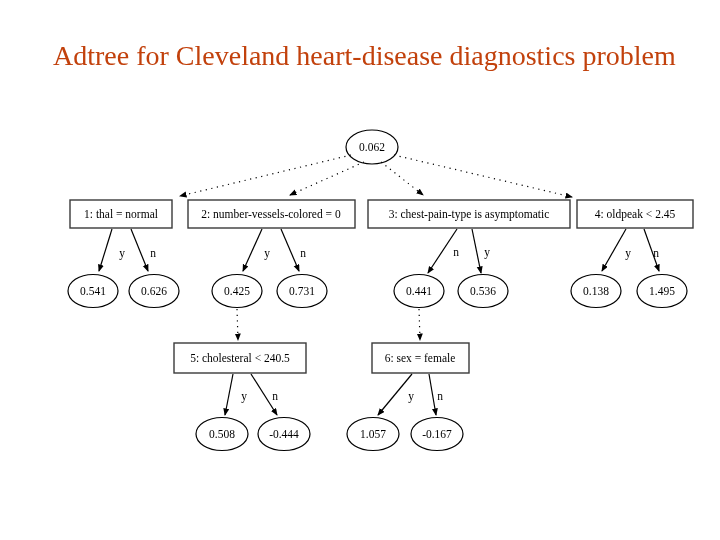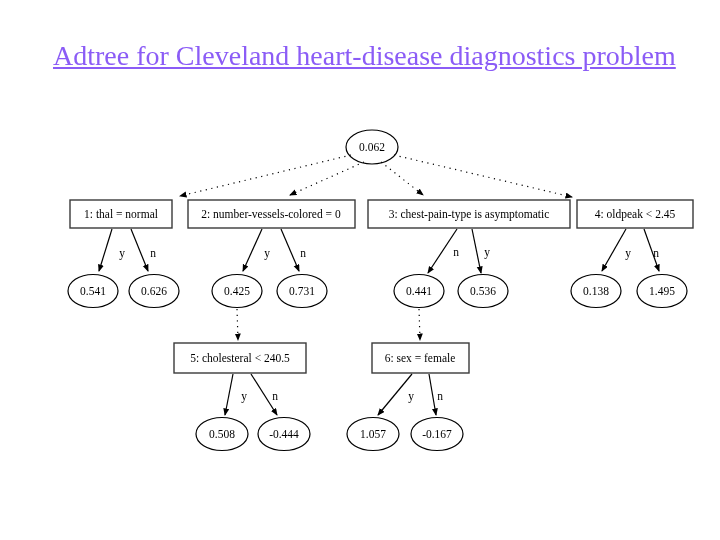--- a/index.html
+++ b/index.html
@@ -13,24 +13,23 @@
     position: relative;
     overflow: hidden;
     font-family: "Liberation Serif", "DejaVu Serif", serif;
   }
   .slide-title {
     position: absolute;
     left: 53px;
     top: 40px;
     font-size: 28px;
     font-weight: 400;
-    color: #8b5cf6;
+    color: #c2410c;
     letter-spacing: 0px;
     white-space: nowrap;
-    text-decoration: underline;
   }
   svg.tree {
     position: absolute;
     left: 0;
     top: 0;
   }
   svg.tree text {
     font-family: "Liberation Serif", "DejaVu Serif", serif;
     fill: #000000;
   }

